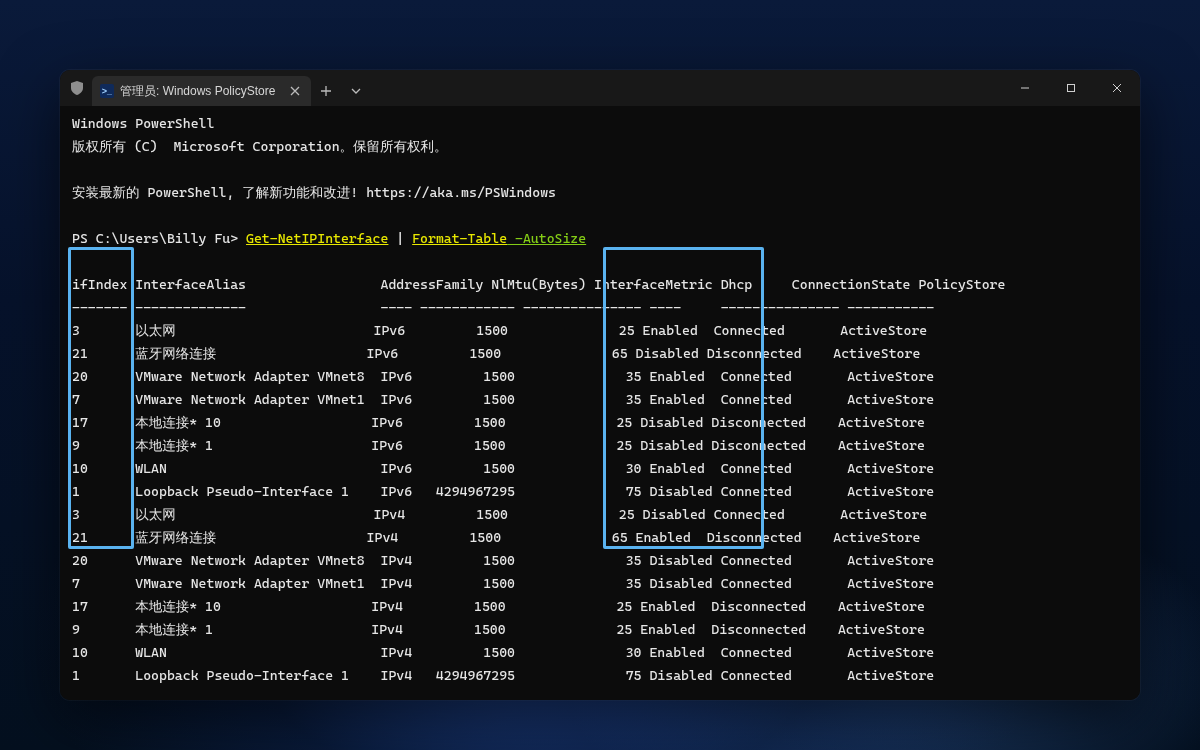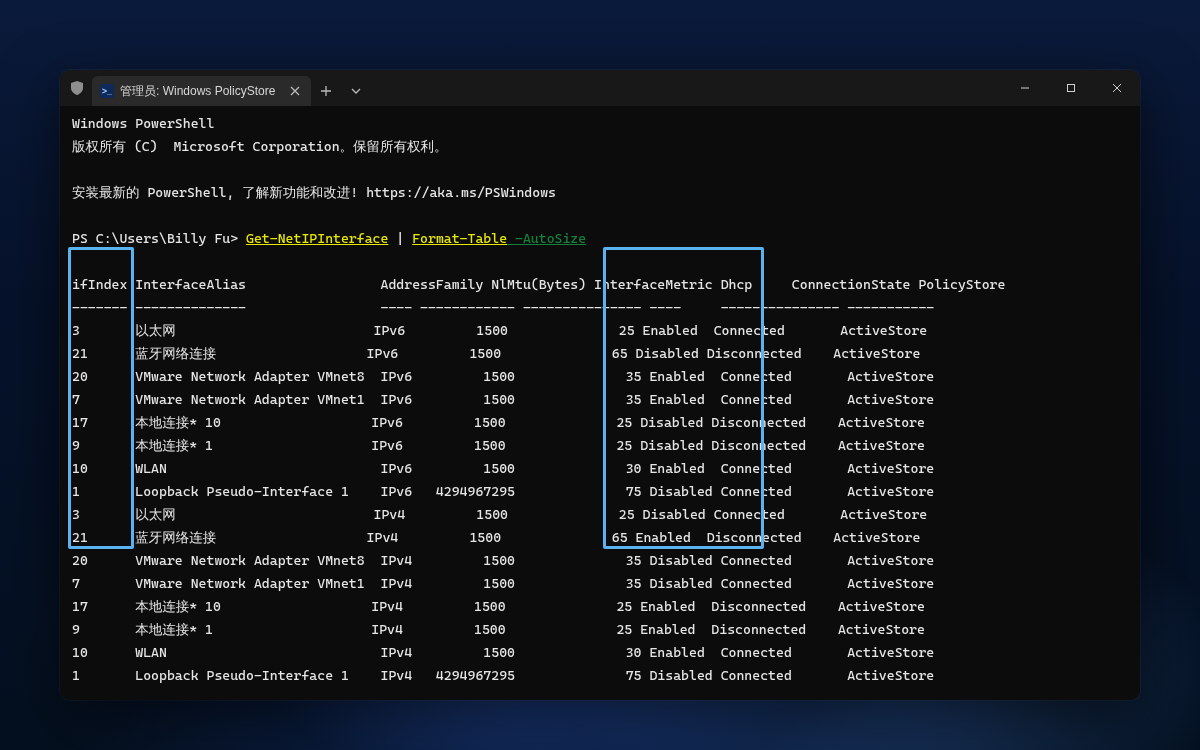--- a/index.html
+++ b/index.html
@@ -82,21 +82,21 @@
     position: relative;
     padding: 6px 12px;
     color: #e6e6e6;
     font-family: "Cascadia Mono", "Consolas", "Courier New", monospace;
     font-size: 13.5px;
     line-height: 23px;
     white-space: pre;
     background: #0c0c0c;
   }
   .u-yellow { color: #e8e800; text-decoration: underline; text-align: right; }
-  .u-gray  { color: #15803d; text-decoration: underline; }
+  .u-gray  { color: #84cc16; text-decoration: underline; }
   .box {
     position: absolute;
     border: 3px solid #5ab3f0;
     border-radius: 2px;
     pointer-events: none;
   }
   .cursor {
     display:inline-block; width:7px; height:14px; background:#ffffff;
     vertical-align: text-bottom; margin-left:2px;
   }

